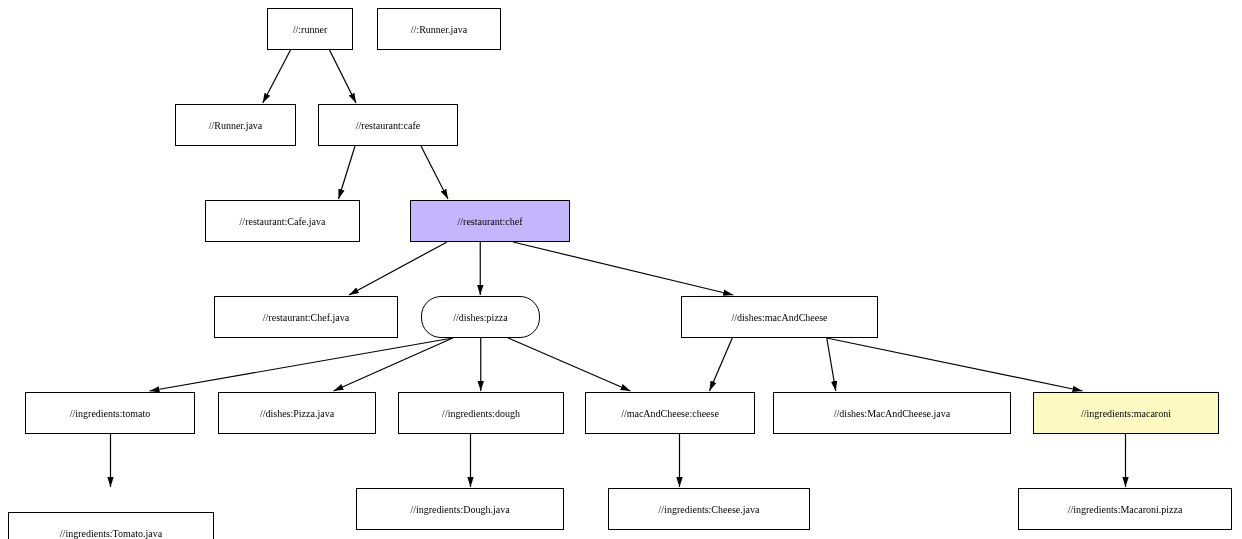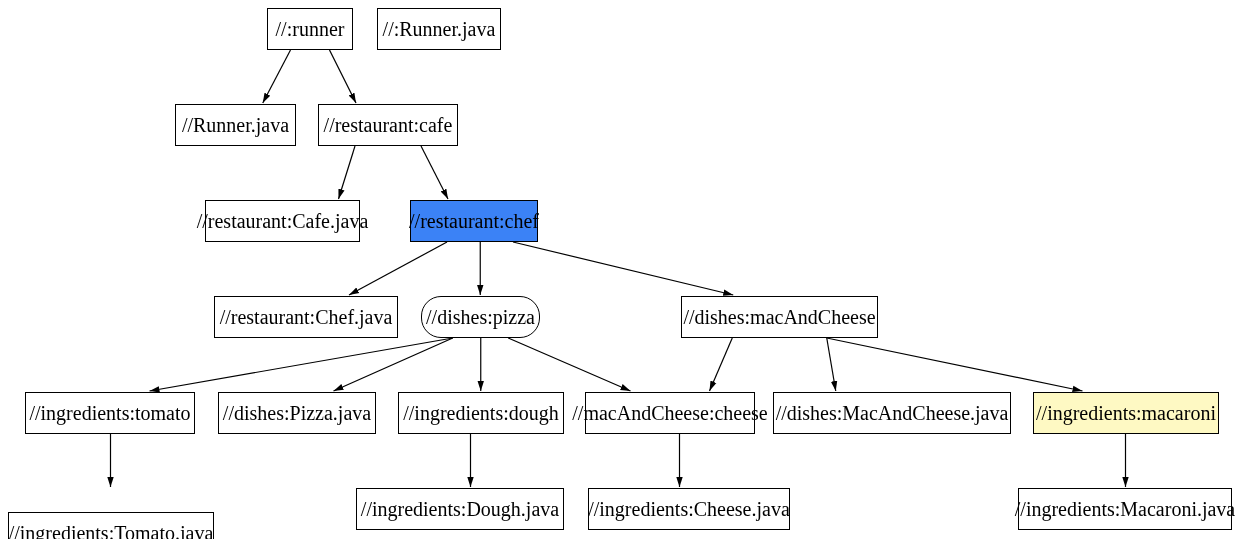--- a/index.html
+++ b/index.html
@@ -24,21 +24,21 @@
   }
   .graph-node {
     position: absolute;
     box-sizing: border-box;
     border: 1px solid #000000;
     background: #ffffff;
     display: flex;
     align-items: center;
     justify-content: center;
     white-space: nowrap;
-    font-size: 20px;
+    font-size: 10px;
     color: #000000;
   }
 </style>
 </head>
 <body>
 
 <div id="graph-canvas">
   <svg id="edge-layer" xmlns="http://www.w3.org/2000/svg" width="1242" height="539" viewBox="0 0 1242 539">
     <defs>
       <marker id="arrowhead" markerWidth="11" markerHeight="8" refX="10" refY="4" orient="auto" markerUnits="userSpaceOnUse">
@@ -65,28 +65,28 @@
         <line x1="679.5" y1="434" x2="679.5" y2="487" stroke="#000000" stroke-width="1.2" marker-end="url(#arrowhead)"></line>
         <line x1="1125.5" y1="434" x2="1125.5" y2="487" stroke="#000000" stroke-width="1.2" marker-end="url(#arrowhead)"></line>
       </g>
   </svg>
   <div id="node-layer">
       <div class="graph-node" style="left: 267px; top: 8px; width: 86px; height: 42px; border-color: rgb(0, 0, 0); background: rgb(255, 255, 255);">//:runner</div>
       <div class="graph-node" style="left: 377px; top: 8px; width: 124px; height: 42px; border-color: rgb(0, 0, 0); background: rgb(255, 255, 255);">//:Runner.java</div>
       <div class="graph-node" style="left: 175px; top: 104px; width: 121px; height: 42px; border-color: rgb(0, 0, 0); background: rgb(255, 255, 255);">//Runner.java</div>
       <div class="graph-node" style="left: 318px; top: 104px; width: 140px; height: 42px; border-color: rgb(0, 0, 0); background: rgb(255, 255, 255);">//restaurant:cafe</div>
       <div class="graph-node" style="left: 205px; top: 200px; width: 155px; height: 42px; border-color: rgb(0, 0, 0); background: rgb(255, 255, 255);">//restaurant:Cafe.java</div>
-      <div class="graph-node" style="left: 410px; top: 200px; width: 128px; height: 42px; border-color: rgb(0, 0, 0); background: #3b82f6;">//restaurant:chef</div>
+      <div class="graph-node" style="left: 410px; top: 200px; width: 160px; height: 42px; border-color: rgb(0, 0, 0); background: #c4b5fd;">//restaurant:chef</div>
       <div class="graph-node" style="left: 214px; top: 296px; width: 184px; height: 42px; border-color: rgb(0, 0, 0); background: rgb(255, 255, 255);">//restaurant:Chef.java</div>
       <div class="graph-node" style="left: 421px; top: 296px; width: 119px; height: 42px; border-color: rgb(0, 0, 0); background: rgb(255, 255, 255); border-radius: 20px;">//dishes:pizza</div>
       <div class="graph-node" style="left: 681px; top: 296px; width: 197px; height: 42px; border-color: rgb(0, 0, 0); background: rgb(255, 255, 255); text-align: center;">//dishes:macAndCheese</div>
       <div class="graph-node" style="left: 25px; top: 392px; width: 170px; height: 42px; border-color: rgb(0, 0, 0); background: rgb(255, 255, 255);">//ingredients:tomato</div>
       <div class="graph-node" style="left: 218px; top: 392px; width: 158px; height: 42px; border-color: rgb(0, 0, 0); background: rgb(255, 255, 255);">//dishes:Pizza.java</div>
       <div class="graph-node" style="left: 398px; top: 392px; width: 166px; height: 42px; border-color: rgb(0, 0, 0); background: rgb(255, 255, 255);">//ingredients:dough</div>
       <div class="graph-node" style="left: 585px; top: 392px; width: 170px; height: 42px; border-color: rgb(0, 0, 0); background: rgb(255, 255, 255);">//macAndCheese:cheese</div>
       <div class="graph-node" style="left: 773px; top: 392px; width: 238px; height: 42px; border-color: rgb(0, 0, 0); background: rgb(255, 255, 255);">//dishes:MacAndCheese.java</div>
       <div class="graph-node" style="left: 1033px; top: 392px; width: 186px; height: 42px; border-color: rgb(0, 0, 0); background: #fef9c3;">//ingredients:macaroni</div>
       <div class="graph-node" style="left: 8px; top: 512px; width: 206px; height: 42px; border-color: rgb(0, 0, 0); background: rgb(255, 255, 255);">//ingredients:Tomato.java</div>
       <div class="graph-node" style="left: 356px; top: 488px; width: 208px; height: 42px; border-color: rgb(0, 0, 0); background: rgb(255, 255, 255);">//ingredients:Dough.java</div>
-      <div class="graph-node" style="left: 588px; top: 488px; width: 202px; height: 42px; border-color: rgb(0, 0, 0); background: rgb(255, 255, 255);">//ingredients:Cheese.java</div>
-      <div class="graph-node" style="left: 1018px; top: 488px; width: 214px; height: 42px; border-color: rgb(0, 0, 0); background: rgb(255, 255, 255);">//ingredients:Macaroni.java</div>
+      <div class="graph-node" style="left: 608px; top: 488px; width: 202px; height: 42px; border-color: rgb(0, 0, 0); background: rgb(255, 255, 255);">//ingredients:Cheese.java</div>
+      <div class="graph-node" style="left: 1018px; top: 488px; width: 214px; height: 42px; border-color: rgb(0, 0, 0); background: rgb(255, 255, 255);">//ingredients:Macaroni.pizza</div>
     </div>
 </div>
 
 </body></html>

